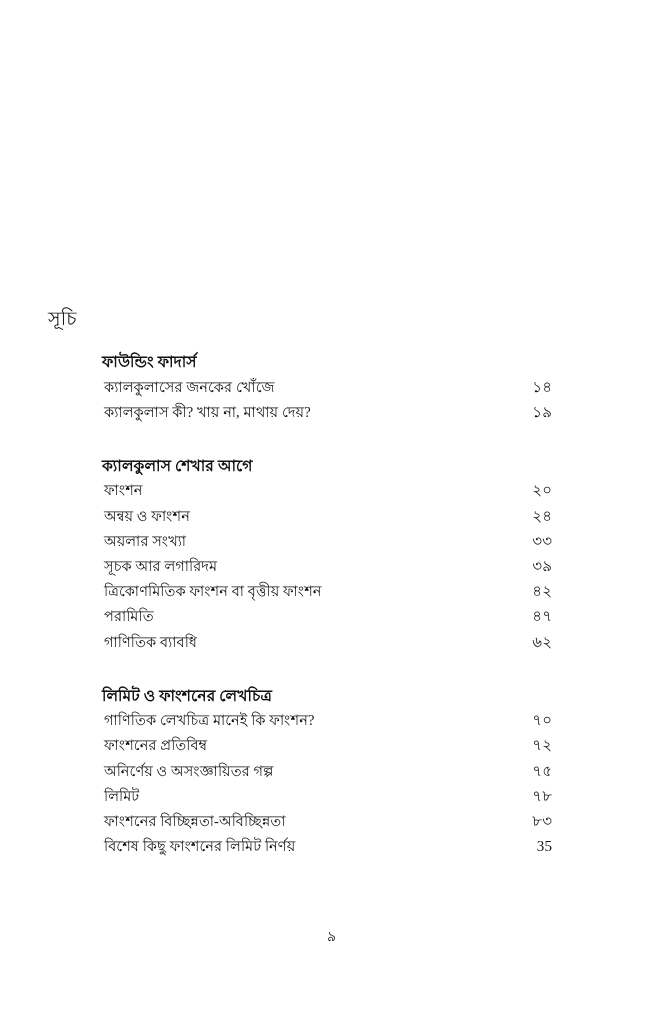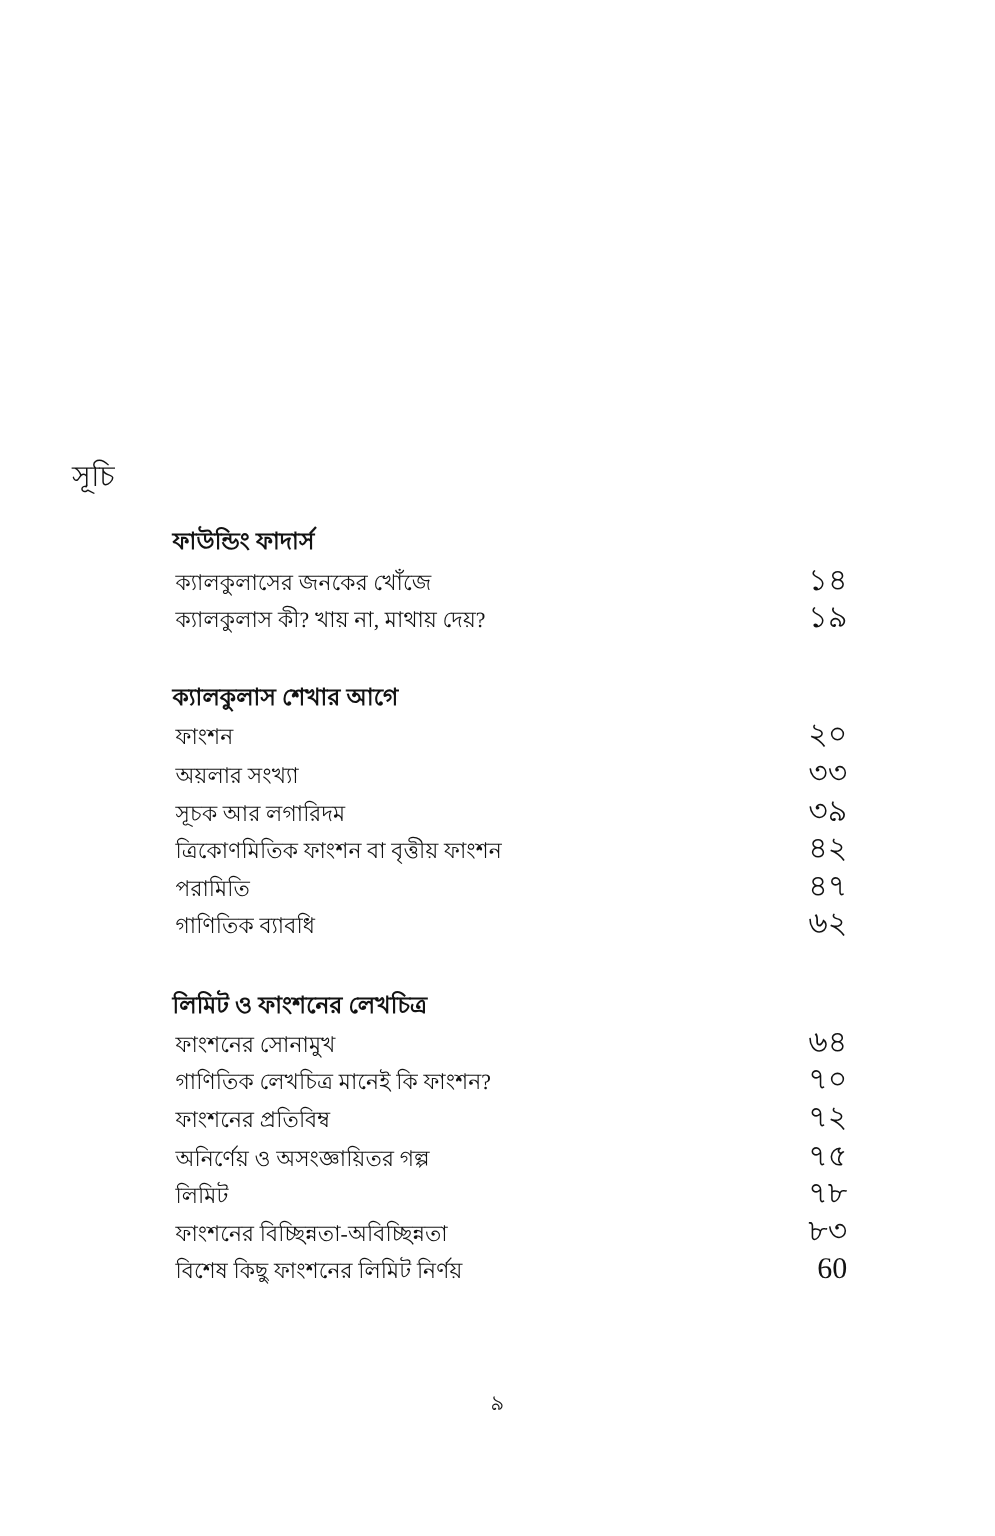--- a/index.html
+++ b/index.html
@@ -32,21 +32,21 @@
     font-size: 19px;
     font-weight: 400;
     line-height: 26px;
     letter-spacing: 0.2px;
     margin-left: 48px;
   }
 
   
   .toc-body {
     position: absolute;
-    left: 115px;
+    left: 102px;
     top: 349px;
     width: 450px;
     font-family: Liberation Serif, serif;
   }
 
   .section {
     margin: 0;
   }
   .section + .section {
     margin-top: 28px;
@@ -77,21 +77,21 @@
   }
 
   .entry-title {
     font-size: 14.5px;
     font-weight: 400;
     white-space: nowrap;
     letter-spacing: 0.1px;
   }
 
   .entry-page {
-    font-size: 20px;
+    font-size: 15px;
     font-weight: 400;
     text-align: right;
     min-width: 34px;
     flex: 0 0 auto;
     letter-spacing: 0.1px;
   }
 
   
   .folio {
     position: absolute;
@@ -125,20 +125,24 @@
         </ul>
       </div>
       <div class="section">
         <div class="section-heading">ক্যালকুলাস শেখার আগে</div>
         <ul class="entries">
           <li class="entry">
             <span class="entry-title">ফাংশন</span>
             <span class="entry-page">২০</span>
           </li>
           <li class="entry">
+            <span class="entry-title">অন্বয় ও ফাংশন</span>
+            <span class="entry-page">২৪</span>
+          </li>
+          <li class="entry">
             <span class="entry-title">অয়লার সংখ্যা</span>
             <span class="entry-page">৩৩</span>
           </li>
           <li class="entry">
             <span class="entry-title">সূচক আর লগারিদম</span>
             <span class="entry-page">৩৯</span>
           </li>
           <li class="entry">
             <span class="entry-title">ত্রিকোণমিতিক ফাংশন বা বৃত্তীয় ফাংশন</span>
             <span class="entry-page">৪২</span>
@@ -150,24 +154,20 @@
           <li class="entry">
             <span class="entry-title">গাণিতিক ব্যাবধি</span>
             <span class="entry-page">৬২</span>
           </li>
         </ul>
       </div>
       <div class="section">
         <div class="section-heading">লিমিট ও ফাংশনের লেখচিত্র</div>
         <ul class="entries">
           <li class="entry">
-            <span class="entry-title">ফাংশনের সোনামুখ</span>
-            <span class="entry-page">৬৪</span>
-          </li>
-          <li class="entry">
             <span class="entry-title">গাণিতিক লেখচিত্র মানেই কি ফাংশন?</span>
             <span class="entry-page">৭০</span>
           </li>
           <li class="entry">
             <span class="entry-title">ফাংশনের প্রতিবিম্ব</span>
             <span class="entry-page">৭২</span>
           </li>
           <li class="entry">
             <span class="entry-title">অনির্ণেয় ও অসংজ্ঞায়িতর গল্প</span>
             <span class="entry-page">৭৫</span>
@@ -175,21 +175,21 @@
           <li class="entry">
             <span class="entry-title">লিমিট</span>
             <span class="entry-page">৭৮</span>
           </li>
           <li class="entry">
             <span class="entry-title">ফাংশনের বিচ্ছিন্নতা-অবিচ্ছিন্নতা</span>
             <span class="entry-page">৮৩</span>
           </li>
           <li class="entry">
             <span class="entry-title">বিশেষ কিছু ফাংশনের লিমিট নির্ণয়</span>
-            <span class="entry-page">60</span>
+            <span class="entry-page">35</span>
           </li>
         </ul>
       </div>
     </div>
 
   <div class="folio">৯</div>
 
 </div>
 
 </body></html>

